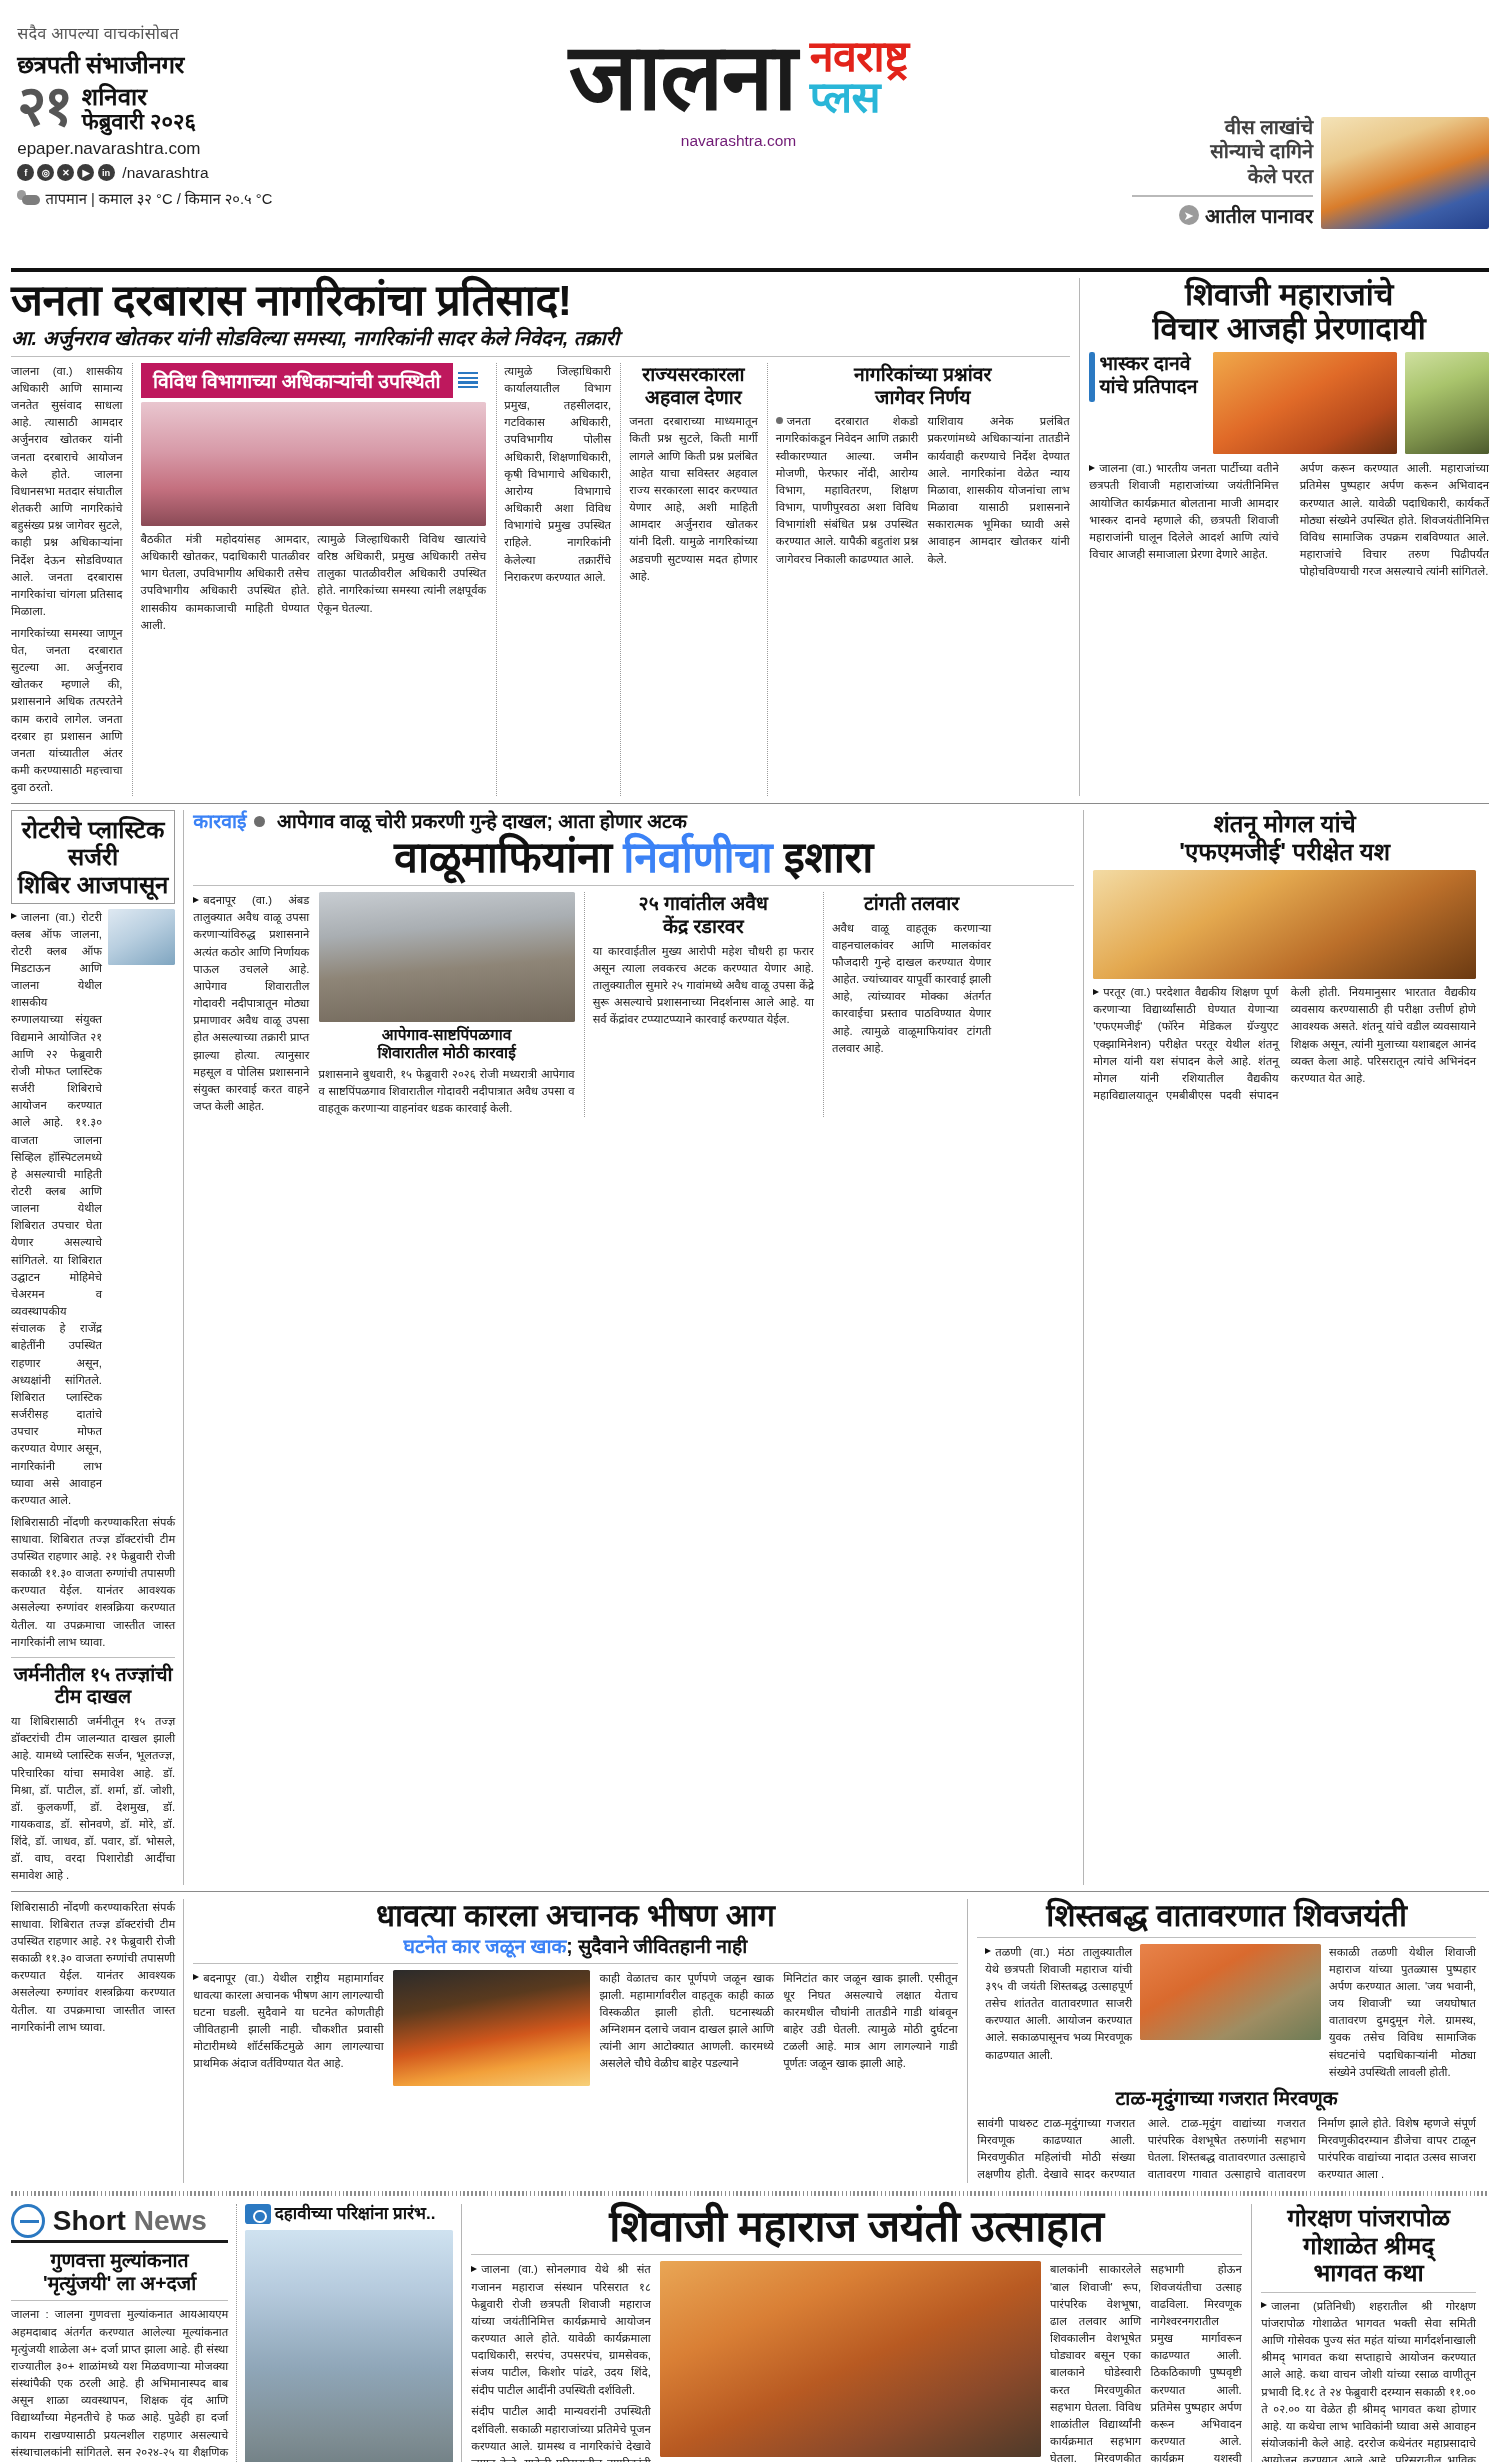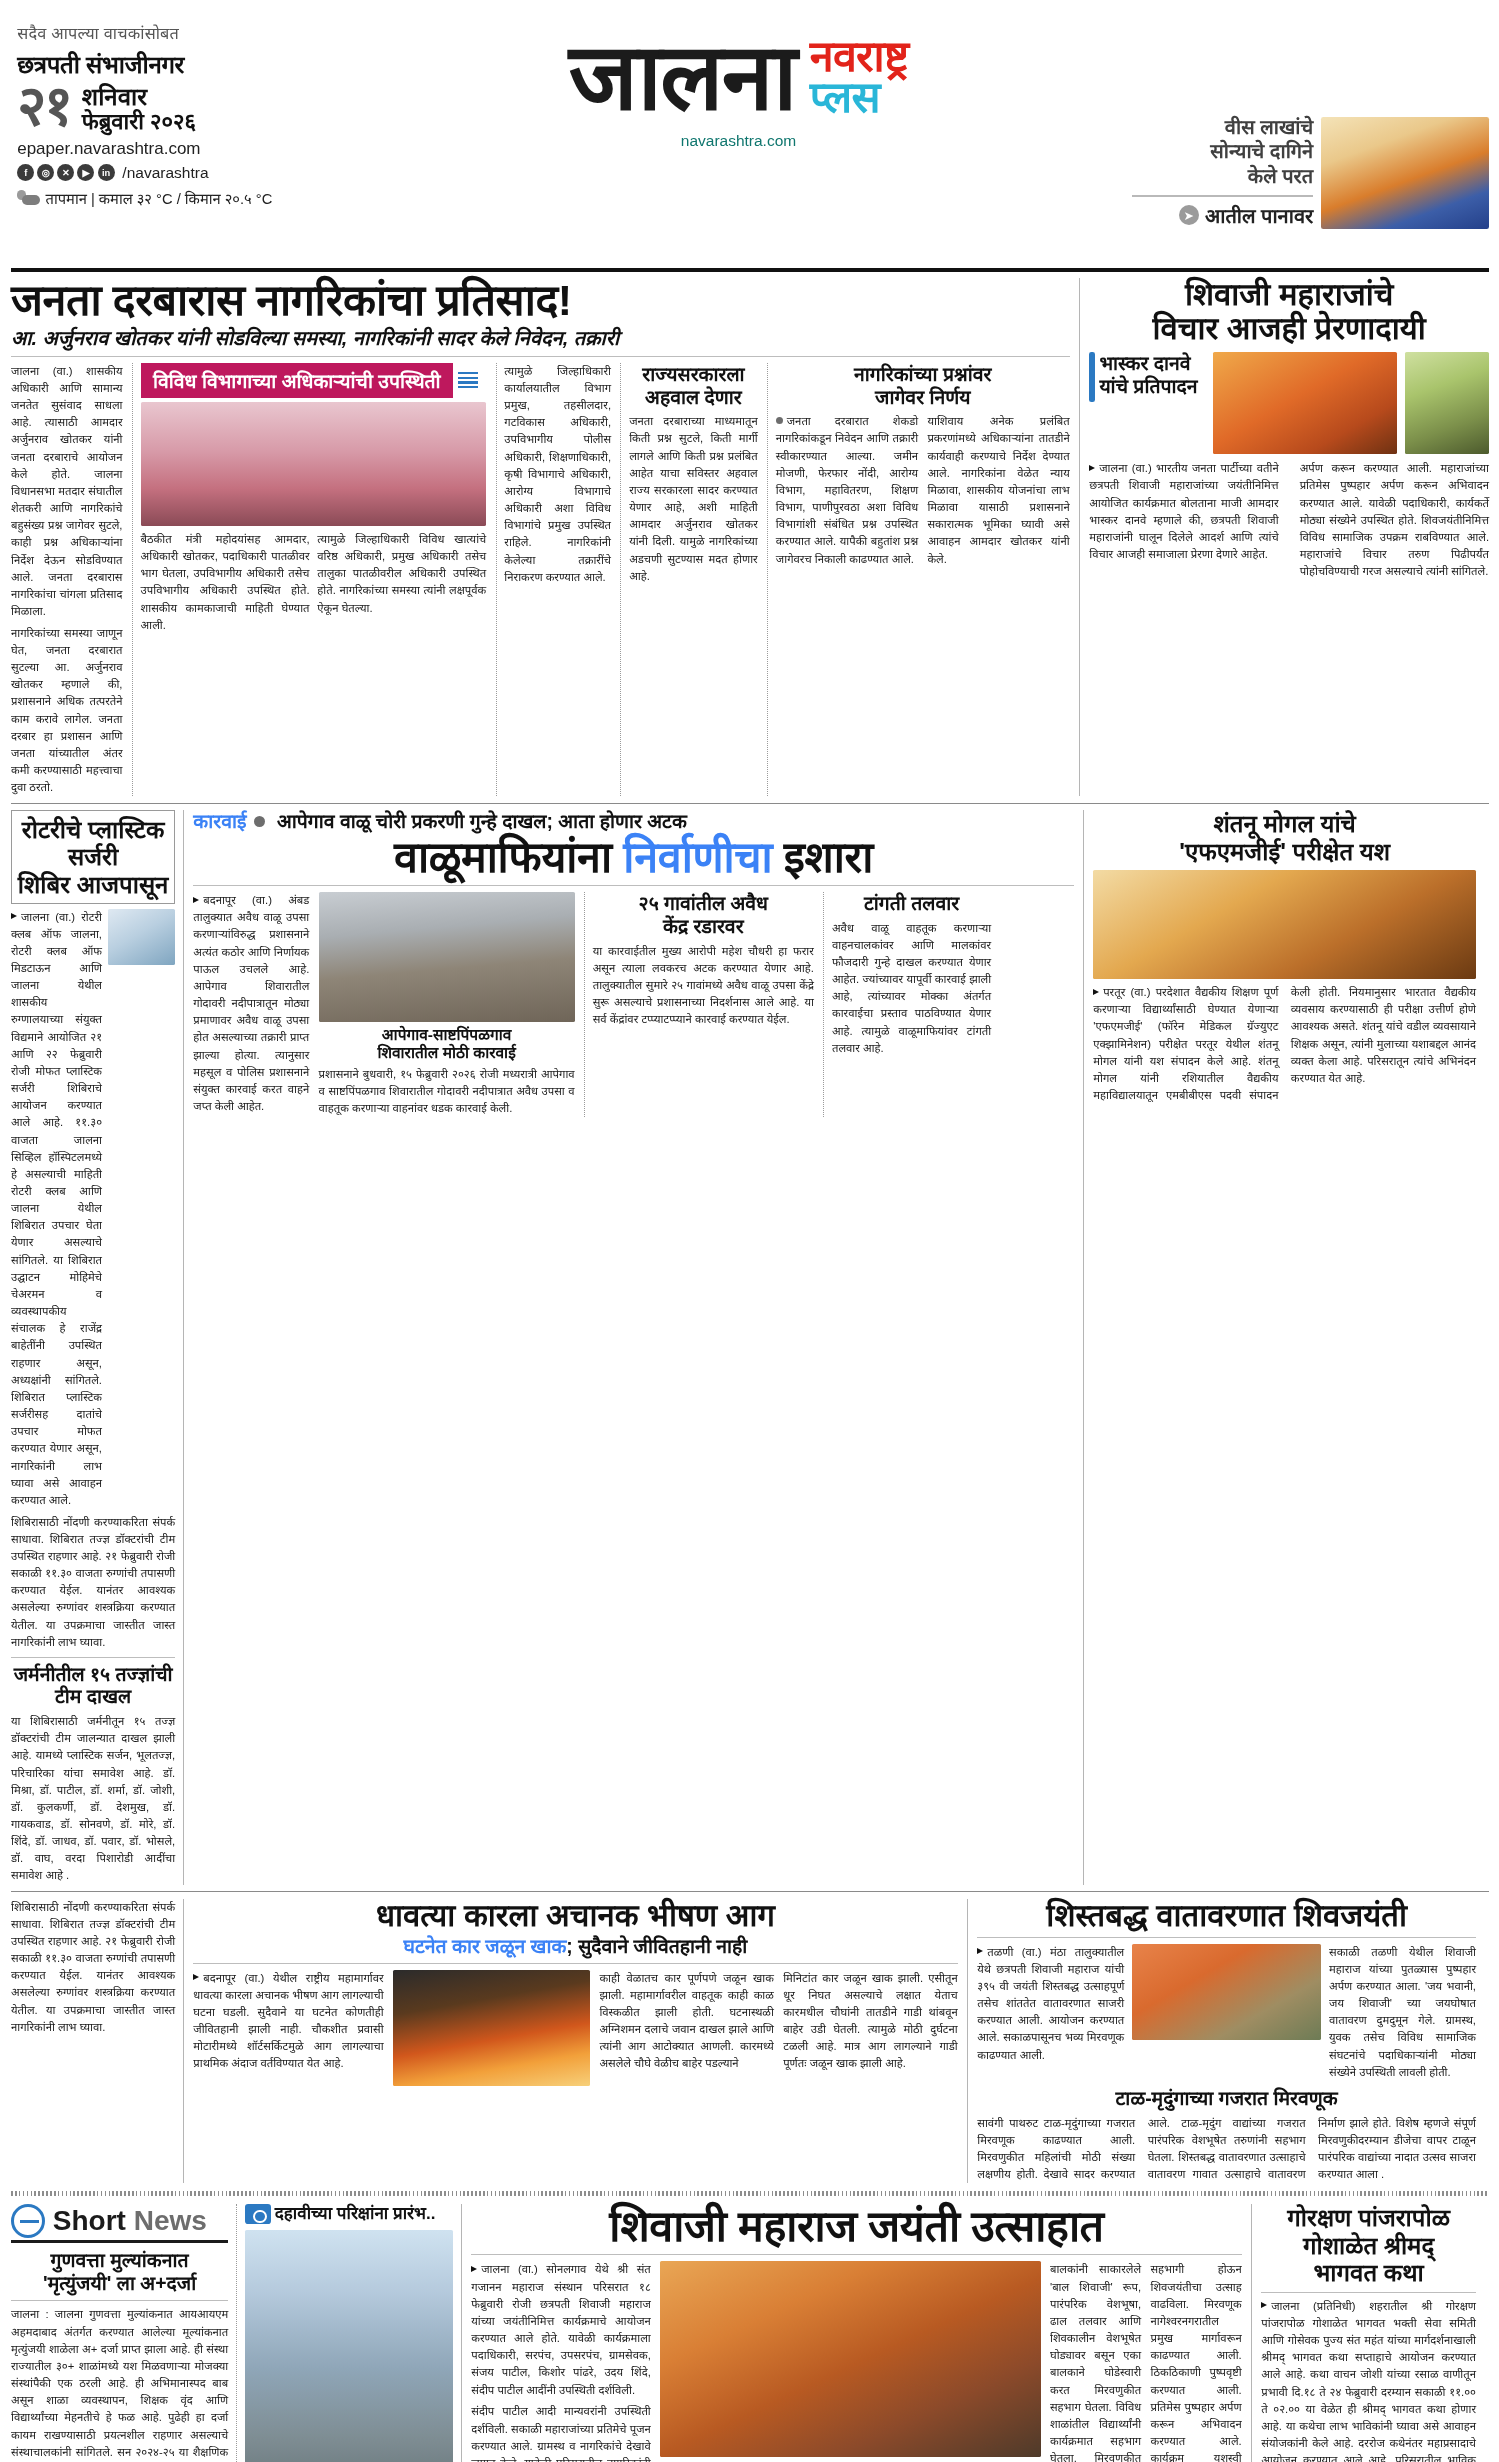--- a/index.html
+++ b/index.html
@@ -32,21 +32,21 @@
   .wicon { width:23px; height:17px; position:relative; }
   .wicon .sun { position:absolute; left:0; top:0.8px; width:9.3px; height:9.3px; border-radius:50%; background:#9a9a9a; }
   .wicon .cld { position:absolute; left:4.7px; top:5.4px; width:18px; height:10px; border-radius:6.2px; background:#7d7d7d; }
 
   .mh-center { flex:1; text-align:center; padding-top:11px; }
   .logo-row { display:flex; align-items:center; justify-content:center; gap:14px; }
   .logo-main { font-size:93px; font-weight:bold; color:#1b1b1b; line-height:.95; letter-spacing:-1.6px; }
   .logo-sub { text-align:left; line-height:.95; }
   .logo-nav { font-size:43px; font-weight:bold; color:#e2231a; letter-spacing:-0.8px; }
   .logo-plus { font-size:43px; font-weight:bold; color:#29b6d8; letter-spacing:-0.8px; }
-  .logo-url { font-size:15.5px; color:#0f766e; margin-top:11px; }
+  .logo-url { font-size:15.5px; color:#701a75; margin-top:11px; }
 
   .mh-right { width:357px; display:flex; align-items:flex-end; gap:7.8px; padding-top:93px; }
   .ad-text { flex:1; text-align:right; }
   .ad-line { font-size:20px; font-weight:bold; color:#404040; line-height:1.22; }
   .ad-div { height:1.6px; background:#b9b9b9; margin:7px 0 5.4px; }
   .ad-foot { display:flex; align-items:center; justify-content:flex-end; gap:6.2px; }
   .ad-circ { width:20px; height:20px; border-radius:50%; background:#9b9b9b; color:#fff; font-size:12.4px;
              display:flex; align-items:center; justify-content:center; }
   .ad-foot-t { font-size:20px; font-weight:bold; color:#222; }
   .ad-img { width:168px; height:112px; border-radius:2.3px; }
@@ -323,21 +323,21 @@
         </div>
         <div style="width:177px;">
           <div class="body-t">मिनिटांत कार जळून खाक झाली. एसीतून धूर निघत असल्याचे लक्षात येताच कारमधील चौघांनी तातडीने गाडी थांबवून बाहेर उडी घेतली. त्यामुळे मोठी दुर्घटना टळली आहे. मात्र आग लागल्याने गाडी पूर्णतः जळून खाक झाली आहे.</div>
         </div>
       </div>
     </div>
 
     <div style="width:509px; border-left:0.8px solid #b5b5b5; padding-left:9.3px;">
       <div class="hl-lg ctr">शिस्तबद्ध वातावरणात शिवजयंती</div>
       <div class="rule-thin" style="margin:4.7px 0 5.4px;"></div>
-      <div style="display:flex;gap:7.8px;">
+      <div style="display:flex;gap:7.8px;margin-left:8px;">
         <div style="width:147px;">
           <div class="body-t"><span class="tri"></span><span>तळणी (वा.) मंठा तालुक्यातील येथे छत्रपती शिवाजी महाराज यांची ३९५ वी जयंती शिस्तबद्ध उत्साहपूर्ण तसेच शांततेत वातावरणात साजरी करण्यात आली. आयोजन करण्यात आले. सकाळपासूनच भव्य मिरवणूक काढण्यात आली.</span></div>
         </div>
         <div style="flex:1;">
           <div class="ph" style="height:96px;background:linear-gradient(150deg,#e8834a 0%,#d96a2e 35%,#9f8d62 70%,#6d7b55 100%);"></div>
         </div>
         <div style="width:147px;">
           <div class="body-t">सकाळी तळणी येथील शिवाजी महाराज यांच्या पुतळ्यास पुष्पहार अर्पण करण्यात आला. 'जय भवानी, जय शिवाजी' च्या जयघोषात वातावरण दुमदुमून गेले. ग्रामस्थ, युवक तसेच विविध सामाजिक संघटनांचे पदाधिकाऱ्यांनी मोठ्या संख्येने उपस्थिती लावली होती.</div>
         </div>
       </div>

